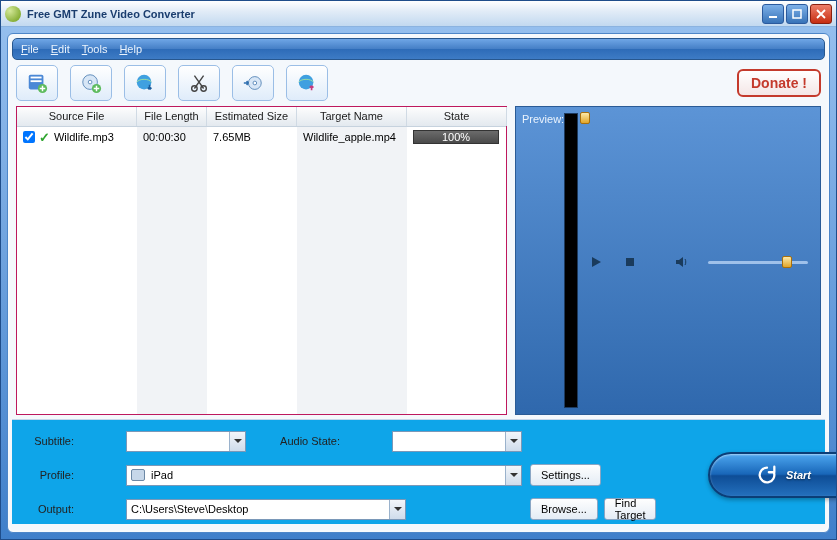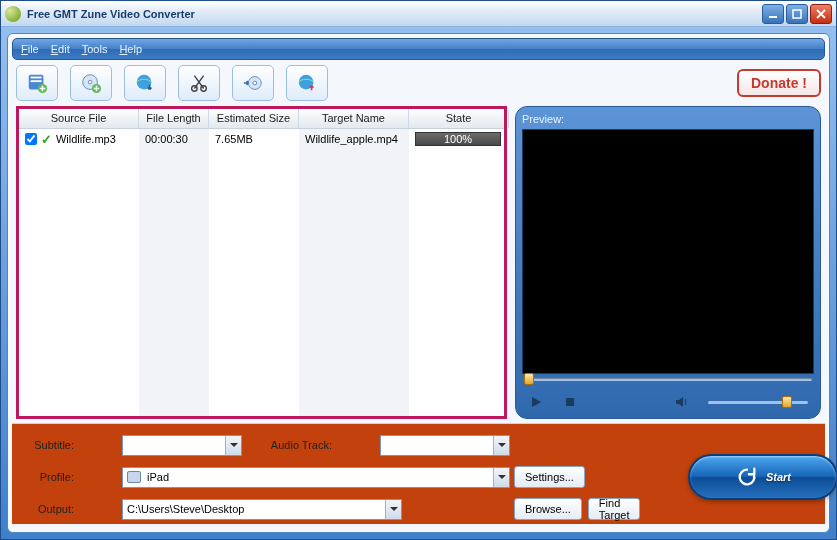--- a/index.html
+++ b/index.html
@@ -29,52 +29,52 @@
 .toolbar { height: 46px; display: flex; align-items: center; gap: 12px; padding: 6px 4px; }
 .tbtn { width: 42px; height: 36px; background: linear-gradient(to bottom,#ffffff,#dfecfa); border:1px solid #9bbee6; border-radius:5px; display:flex; align-items:center; justify-content:center; cursor:pointer; }
 .tbtn svg, .tbtn .ico { width:22px; height:22px; }
 .toolbar .spacer { flex:1; }
 .donate { height:28px; padding:0 12px; background: linear-gradient(to bottom,#fff,#f4e6e6); border:2px solid #c43a2c; border-radius:6px; color:#c43a2c; font-weight:bold; font-size:14px; cursor:pointer; display:flex; align-items:center; }
 
 
 .main { flex:1; display:flex; gap:8px; padding: 0 4px 4px 4px; min-height:0; }
 
 
-.filelist { flex:1; border:3px solid #be185d; background:#fff; display:flex; flex-direction:column; min-width:0; }
+.filelist { flex:1; border:1px solid #be185d; background:#fff; display:flex; flex-direction:column; min-width:0; }
 .fl-head { height:20px; background: linear-gradient(to bottom,#fdfdfd,#e3e9ef); border-bottom:1px solid #c6d2de; display:grid; grid-template-columns: 120px 70px 90px 110px 100px; }
 .fl-head > div { padding:3px 6px; border-right:1px solid #d0dae4; color:#1a1a1a; white-space:nowrap; overflow:hidden; text-align:center; }
 .fl-head > div:first-child { text-align:center; }
 .fl-body { flex:1; overflow:auto; position:relative; }
 .fl-body::before { content:""; position:absolute; inset:0;
   background: repeating-linear-gradient(to right, #ffffff 0 120px, #f1f3f6 120px 190px, #ffffff 190px 280px, #f1f3f6 280px 390px, #ffffff 390px 490px);
   z-index:0; }
 .fl-row { position:relative; z-index:1; display:grid; grid-template-columns: 120px 70px 90px 110px 100px; height:20px; align-items:center; }
 .fl-row > div { padding:0 6px; overflow:hidden; white-space:nowrap; text-overflow:ellipsis; }
 .chkwrap { display:flex; align-items:center; gap:4px; }
 .chkwrap input { width:12px; height:12px; }
 .tick { color:#2fa52f; font-weight:bold; font-size:13px; }
 .prog { width:86px; height:14px; background:linear-gradient(to bottom,#6b6b6b,#4a4a4a); border:1px solid #333; position:relative; color:#fff; font-size:10px; display:flex; align-items:center; justify-content:center; }
 
 
-.previewpane { width:306px; display:flex; flex-direction:column; background: linear-gradient(to bottom,#5c94d6,#2f68ad); border:1px solid #2a5b96; border-radius:12px; padding:6px; color:#eaf3fd; }
+.previewpane { width:306px; display:flex; flex-direction:row; background: linear-gradient(to bottom,#5c94d6,#2f68ad); border:1px solid #2a5b96; border-radius:0; padding:6px; color:#eaf3fd; }
 .previewpane .plabel { font-size:11px; margin-bottom:4px; }
 .screen { flex:1; background:#000; border:1px solid #1d3a5e; }
 .timestr { text-align:right; font-size:10px; color:#d6e6f8; padding:4px 2px 6px; }
 .trackslider { height:10px; position:relative; margin: 0 2px 6px; }
 .trackslider .bar { position:absolute; left:0; right:0; top:4px; height:3px; background:#9fc1ea; border-radius:2px; box-shadow: inset 0 1px 1px rgba(0,0,0,0.3); }
 .thumb { position:absolute; top:-1px; width:10px; height:12px; background: linear-gradient(to bottom,#fce9a8,#e2a629); border:1px solid #a86f0c; border-radius:2px; }
 .pcontrols { display:flex; align-items:center; gap:18px; padding:4px 6px 2px; }
 .pcbtn { width:16px; height:16px; color:#16324f; cursor:pointer; display:flex; align-items:center; justify-content:center; }
 .pcontrols .spacer { flex:1; }
 .vol { width:100px; height:8px; position:relative; }
 .vol .bar { position:absolute; left:0; right:0; top:3px; height:3px; background:#9fc1ea; border-radius:2px; }
 .vol .thumb { top:-2px; left:74px; }
 
 
-.bottom { border-top: 1px solid #c5d6ea; padding:8px 6px 2px; background:#c2410c; display:grid; grid-template-columns: 60px 160px 90px 170px 1fr 200px; grid-template-rows: 26px 26px 26px; row-gap:6px; align-items:center; column-gap:4px; }
+.bottom { border-top: 1px solid #c5d6ea; padding:8px 6px 2px; background:#0ea5e9; display:grid; grid-template-columns: 60px 160px 90px 170px 1fr 200px; grid-template-rows: 26px 26px 26px; row-gap:6px; align-items:center; column-gap:4px;gap:8px; }
 .lbl { text-align:right; padding-right:4px; color:#222; }
 .combo, .txt { height:21px; border:1px solid #7a98b8; background:#fff; display:flex; align-items:center; padding:0 4px; position:relative; cursor:default;margin-left:40px; }
 .combo .dd { position:absolute; right:0; top:0; bottom:0; width:16px; background:linear-gradient(to bottom,#f3f6fa,#cfdceb); border-left:1px solid #9ab2cc; display:flex; align-items:center; justify-content:center; }
 .combo .dd::after { content:""; border:4px solid transparent; border-top-color:#333; margin-top:3px; }
 .btn { height:22px; padding:0 10px; background:linear-gradient(to bottom,#fefefe,#e4ecf5); border:1px solid #8aa6c4; border-radius:3px; cursor:pointer; display:inline-flex; align-items:center; justify-content:center; }
 .btnrow { display:flex; gap:6px; }
 .ipad-ico { width:14px; height:12px; background:#c7d7e9; border:1px solid #6d88a5; border-radius:2px; margin-right:6px; display:inline-block; }
 
 .startwrap { grid-row: 1 / span 3; grid-column:6; display:flex; align-items:center; justify-content:flex-end; padding-right:6px; }
 .startbtn { width:150px; height:46px; border-radius:23px; background: linear-gradient(to bottom,#4da7f0 0%,#1866b8 48%,#0e4d96 52%,#2470bd 100%); border:2px solid #0b3e77; box-shadow: 0 2px 4px rgba(0,0,0,0.3), inset 0 1px 2px rgba(255,255,255,0.5); color:#fff; font-size:22px; font-weight:bold; font-style:italic; display:flex; align-items:center; justify-content:center; gap:8px; cursor:pointer; text-shadow:0 1px 2px rgba(0,0,0,0.5); }
@@ -226,21 +226,21 @@
       </div>
     </div>
 
     <div class="bottom">
 
       <div class="lbl">Subtitle:</div>
       <div class="combo">
           <span></span>
           <div class="dd"></div>
         </div>
-      <div class="lbl">Audio Track:</div>
+      <div class="lbl">Audio State:</div>
       <div class="combo">
           <span></span>
           <div class="dd"></div>
         </div>
       <div></div>
 
       <div class="lbl">Profile:</div>
       <div class="combo" style="grid-column:2 / span 3;">
         <span class="ipad-ico"></span>
         <span>iPad</span>

